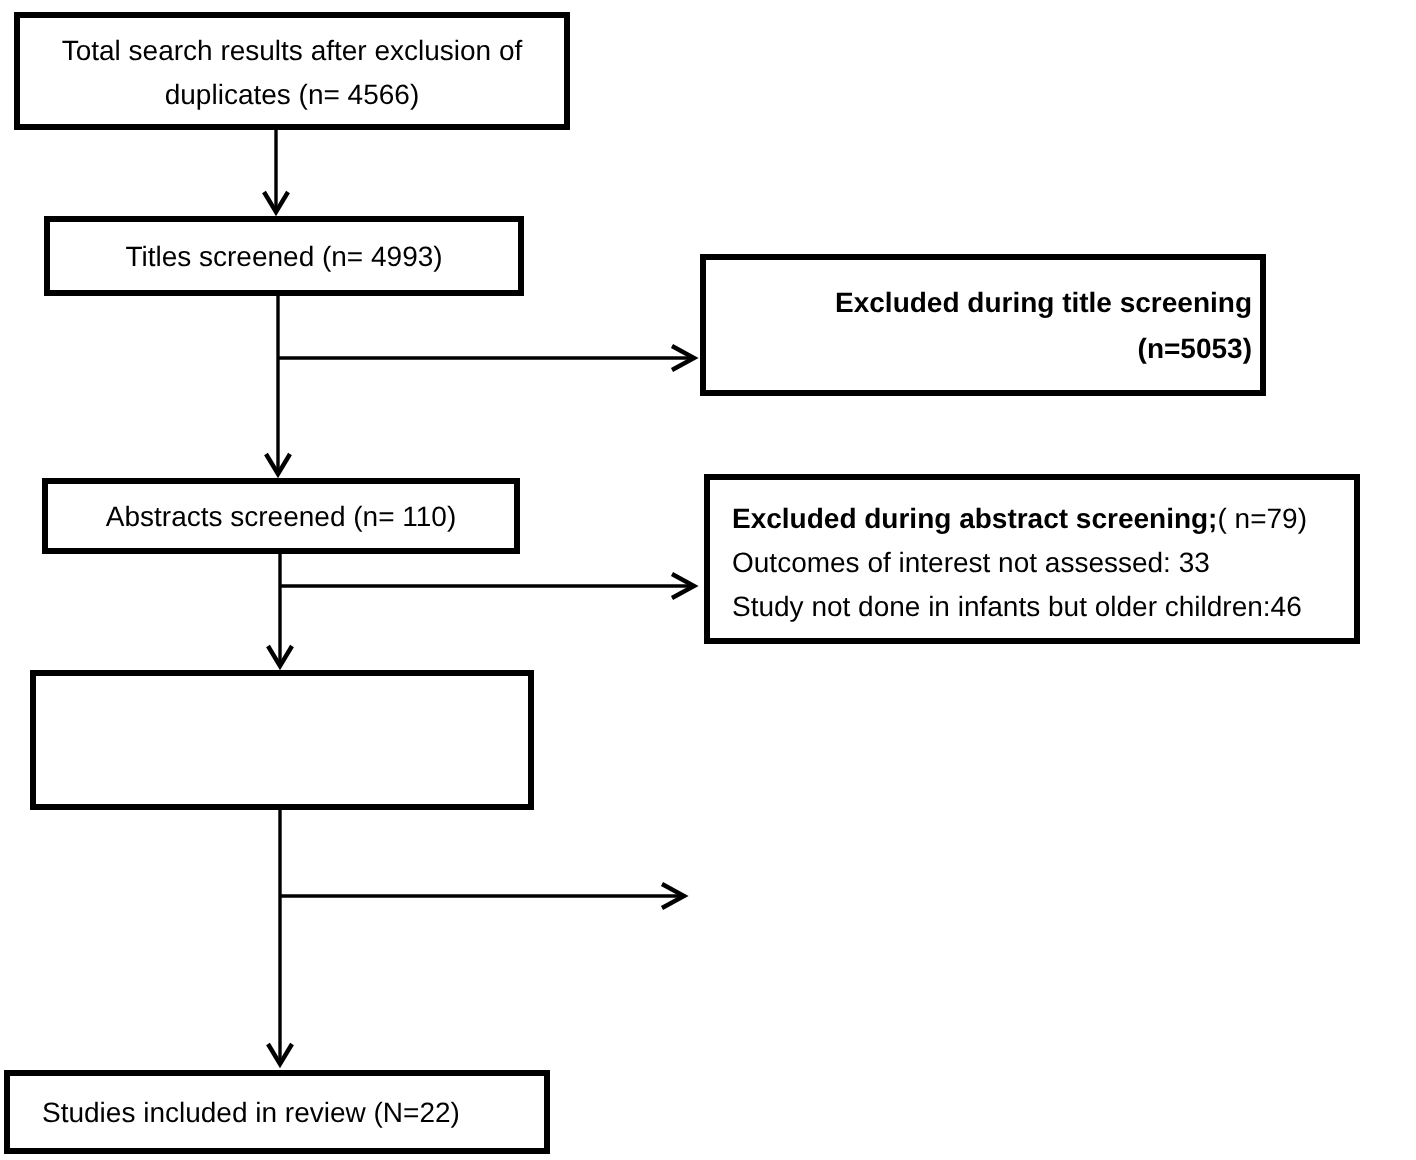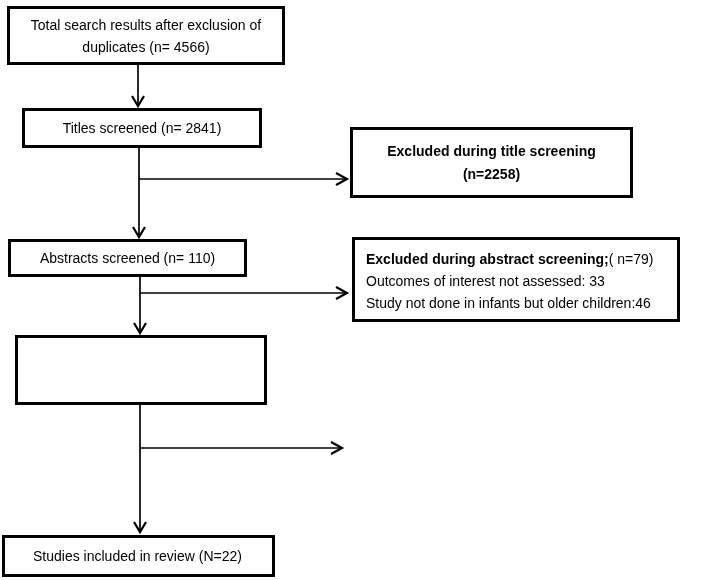--- a/index.html
+++ b/index.html
@@ -35,42 +35,42 @@
     flex-direction: column;
     justify-content: center;
     align-items: center;
     text-align: center;
   }
   .box.leftpad {
     display: flex;
     flex-direction: column;
     justify-content: center;
     align-items: flex-start;
-    padding-left: 28px;
+    padding-left: 16px;
     text-align: left;
   }
   .box.excl {
     padding: 8px 11px;
     text-align: left;
     line-height: 22px;
   }
   .box.excl.centered-excl {
     display: flex;
     flex-direction: column;
     justify-content: center;
-    align-items: center;
+    align-items: flex-end;
     text-align: center;
     padding: 4px;
   }
   .bold { font-weight: bold; }
 
   
   #box-total     { left: 7;   top: 6px;   left: 7px;   width: 278px; height: 59px;  line-height: 22px; }
   #box-titles    { left: 22px;  top: 108px; width: 240px; height: 40px; }
-  #box-abstracts { left: 8px;  top: 239px; width: 239px; height: 38px; }
+  #box-abstracts { left: 21px;  top: 239px; width: 239px; height: 38px; }
   #box-fulltext  { left: 15px;  top: 335px; width: 252px; height: 70px; line-height: 24px; }
   #box-included  { left: 2px;   top: 535px; width: 273px; height: 42px; }
 
   
   #box-excl-title    { left: 350px; top: 127px; width: 283px; height: 71px; line-height: 23px; }
   #box-excl-abstract { left: 352px; top: 237px; width: 328px; height: 85px; }
   #box-excl-fulltext { left: 345px; top: 417px; width: 358px; height: 87px; }
 </style>
 </head>
 <body>
@@ -116,37 +116,37 @@
       </g>
     </g>
   </svg>
 
   <div class="box centered" id="box-total">
     <div>Total search results after exclusion of</div>
     <div>duplicates (n= 4566)</div>
   </div>
 
   <div class="box centered" id="box-titles">
-    <div>Titles screened (n= 2841)</div>
+    <div>Titles screened (n= 4993)</div>
   </div>
 
   <div class="box centered" id="box-abstracts">
     <div>Abstracts screened (n= 110)</div>
   </div>
 
   <div class="box centered" id="box-fulltext">
   </div>
 
   <div class="box leftpad" id="box-included">
     <div>Studies included in review (N=22)</div>
   </div>
 
   <div class="box excl centered-excl" id="box-excl-title">
     <div class="bold">Excluded during title screening</div>
-    <div class="bold">(n=2258)</div>
+    <div class="bold">(n=5053)</div>
   </div>
 
   <div class="box excl" id="box-excl-abstract">
     <div><span class="bold">Excluded during abstract screening;</span><span>( n=79)</span></div>
     <div>Outcomes of interest not assessed: 33</div>
     <div>Study not done in infants but older children:46</div>
   </div>
 
 
 </div>

